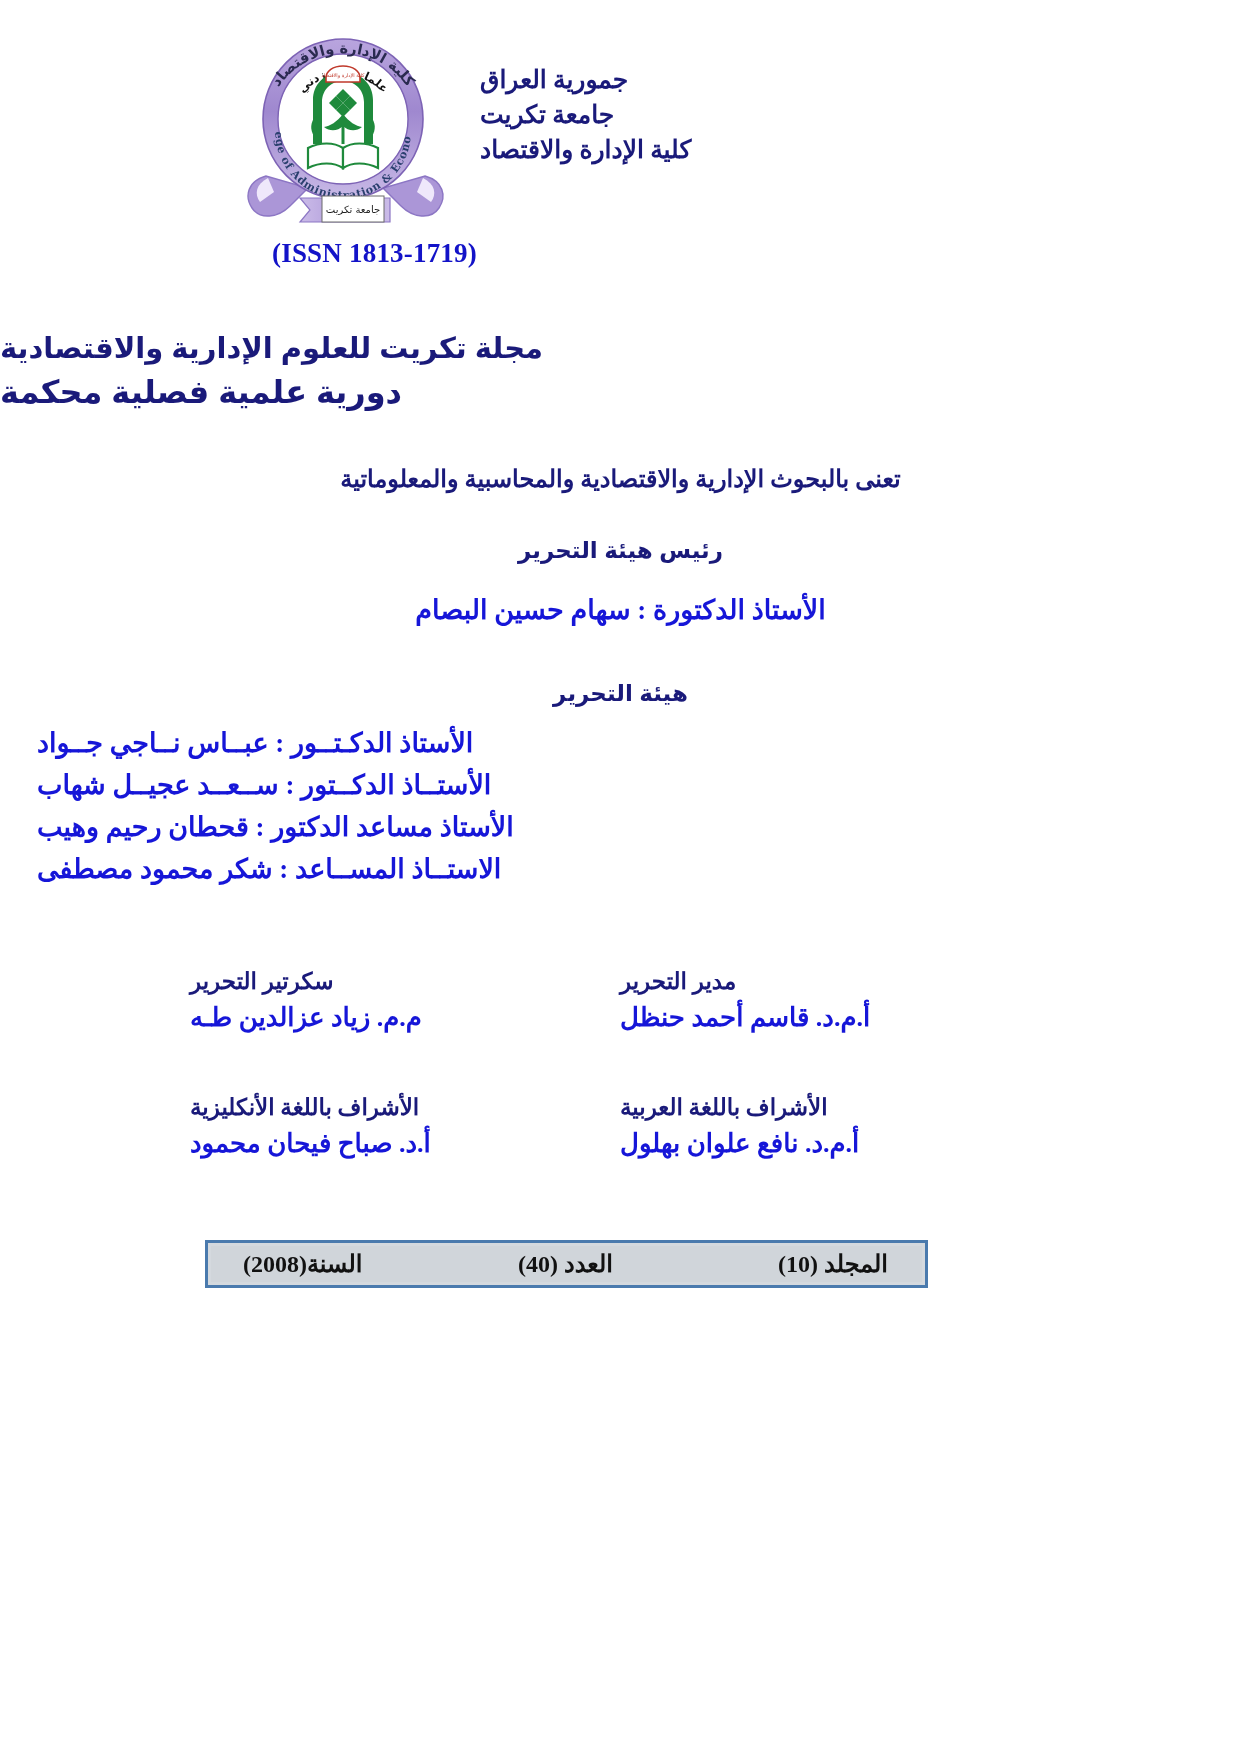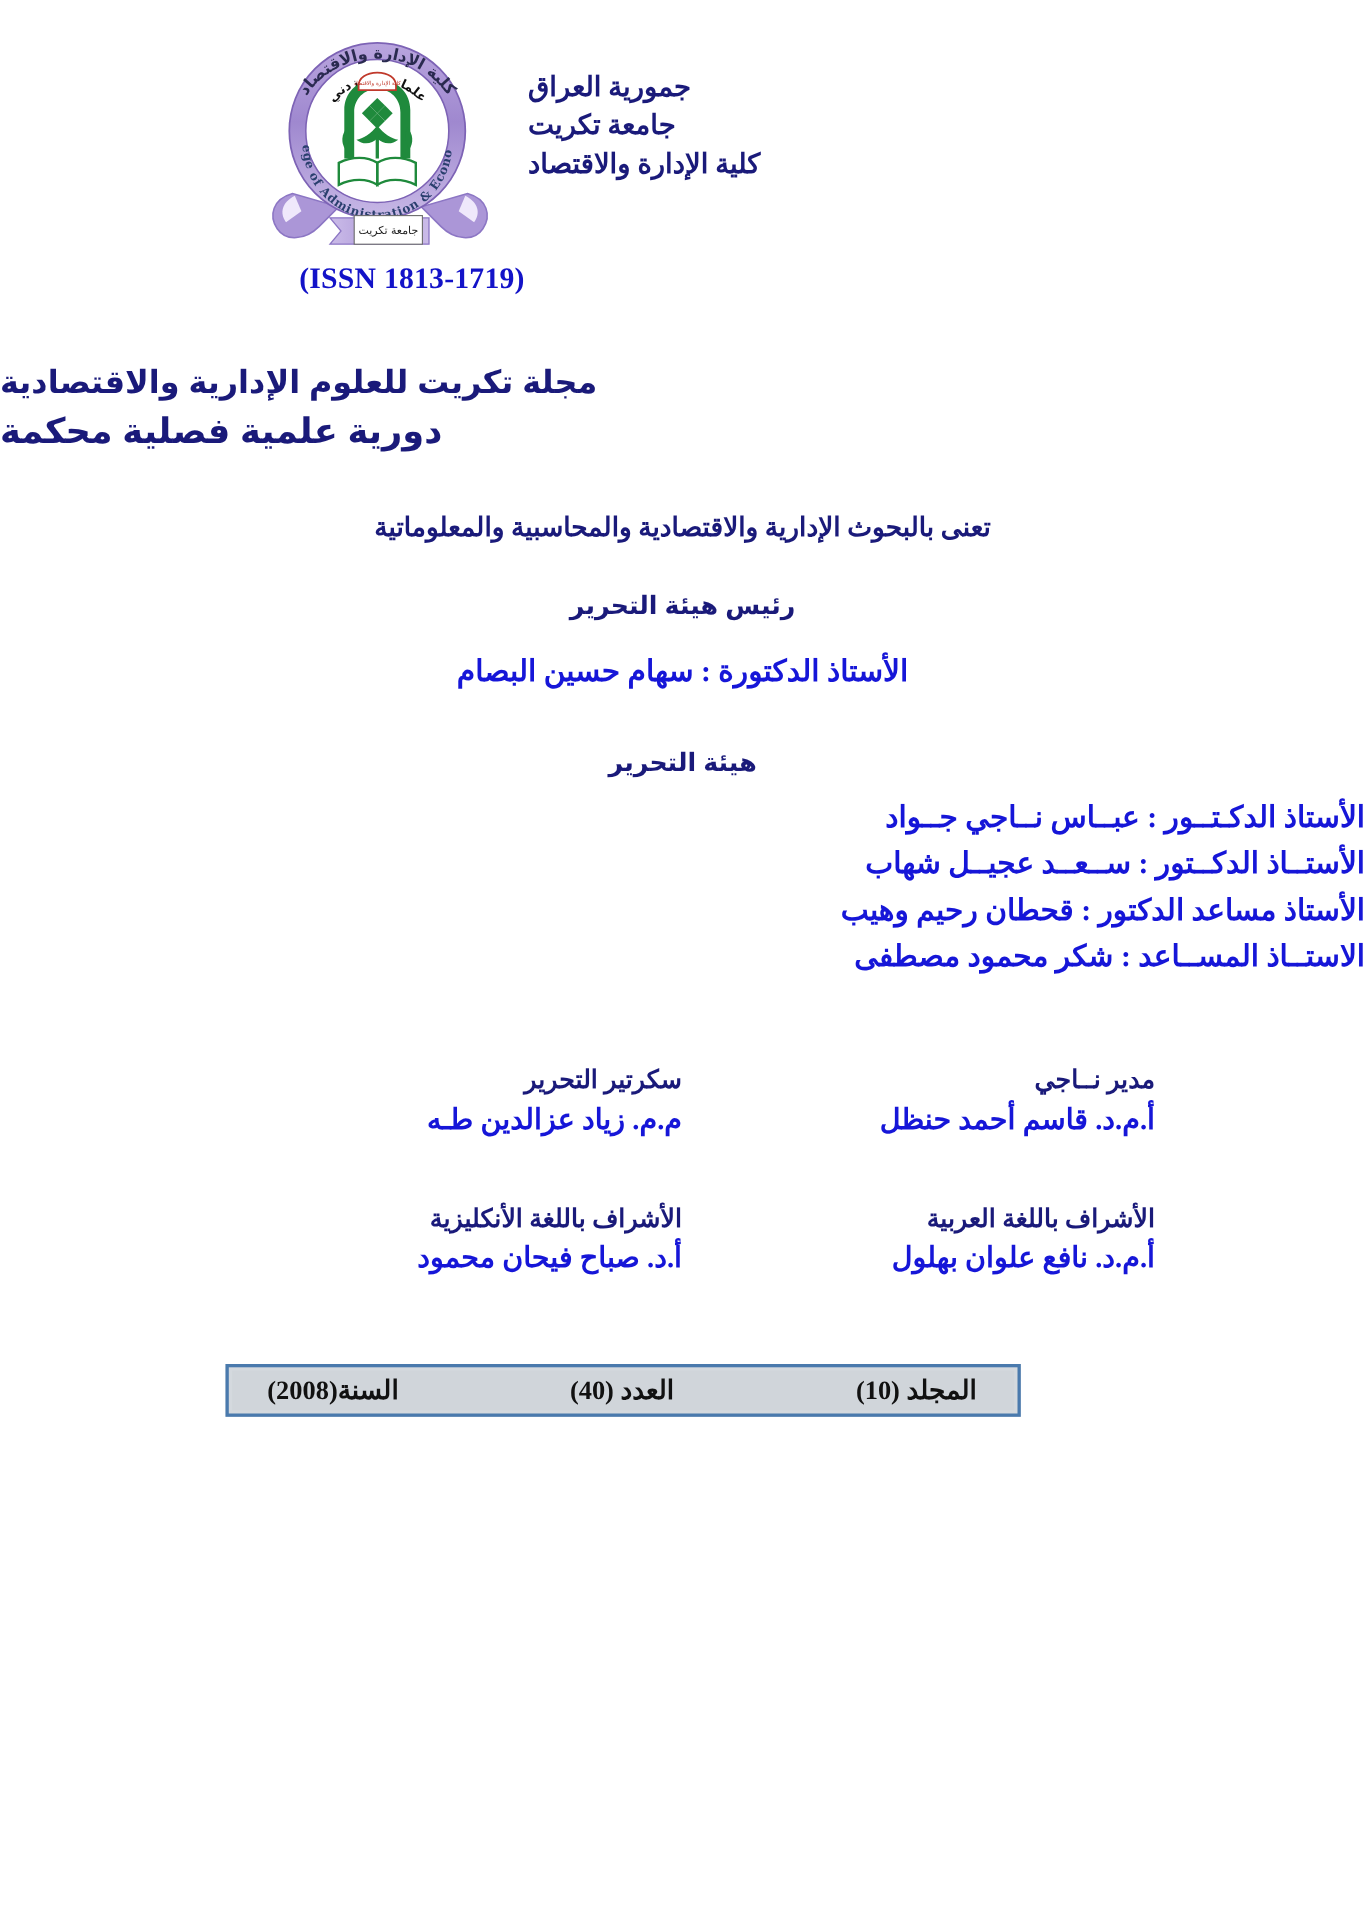--- a/index.html
+++ b/index.html
@@ -136,22 +136,23 @@
     direction: rtl;
     font-family: "Liberation Sans", "DejaVu Sans", sans-serif;
     font-weight: bold;
     font-size: 23px;
     color: #1a1a7a;
   }
   .board-list {
     position: absolute;
     left: 0; right: 0;
     top: 722px;
-    text-align: right;
-    direction: rtl;
+    text-align: left;
+    direction: rtl;
+    padding-left: 37px;
   }
   .board-item {
     font-family: "Liberation Serif", "DejaVu Serif", serif;
     font-weight: bold;
     font-size: 27px;
     line-height: 42px;
     color: #1616d8;
     white-space: nowrap;
   }
 
@@ -159,21 +160,21 @@
   .role-row {
     position: absolute;
     left: 190px;
     width: 860px;
     display: flex;
     flex-direction: row;
     direction: rtl;
   }
   .role-col {
     flex: 1 1 50%;
-    text-align: right;
+    text-align: left;
     direction: rtl;
   }
   .role-label {
     font-family: "Liberation Serif", "DejaVu Serif", serif;
     font-weight: bold;
     font-size: 23px;
     line-height: 32px;
     color: #1a1a7a;
     white-space: nowrap;
   }
@@ -319,21 +320,21 @@
   <div class="board-label">هيئة التحرير</div>
   <div class="board-list">
     <div class="board-item">الأستاذ الدكـتــور : عبــاس نــاجي جــواد</div>
     <div class="board-item">الأستــاذ الدكــتور : ســعــد عجيــل شهاب</div>
     <div class="board-item">الأستاذ مساعد الدكتور : قحطان رحيم وهيب</div>
     <div class="board-item">الاستــاذ المســاعد : شكر محمود مصطفى</div>
   </div>
 
   <div class="role-row" id="row-editor-manager">
     <div class="role-col">
-      <div class="role-label">مدير نــاجي</div>
+      <div class="role-label">مدير التحرير</div>
       <div class="role-name">أ.م.د. قاسم أحمد حنظل</div>
     </div>
     <div class="role-col">
       <div class="role-label">سكرتير التحرير</div>
       <div class="role-name">م.م. زياد عزالدين طـه</div>
     </div>
   </div>
 
   <div class="role-row" id="row-supervision">
     <div class="role-col">

